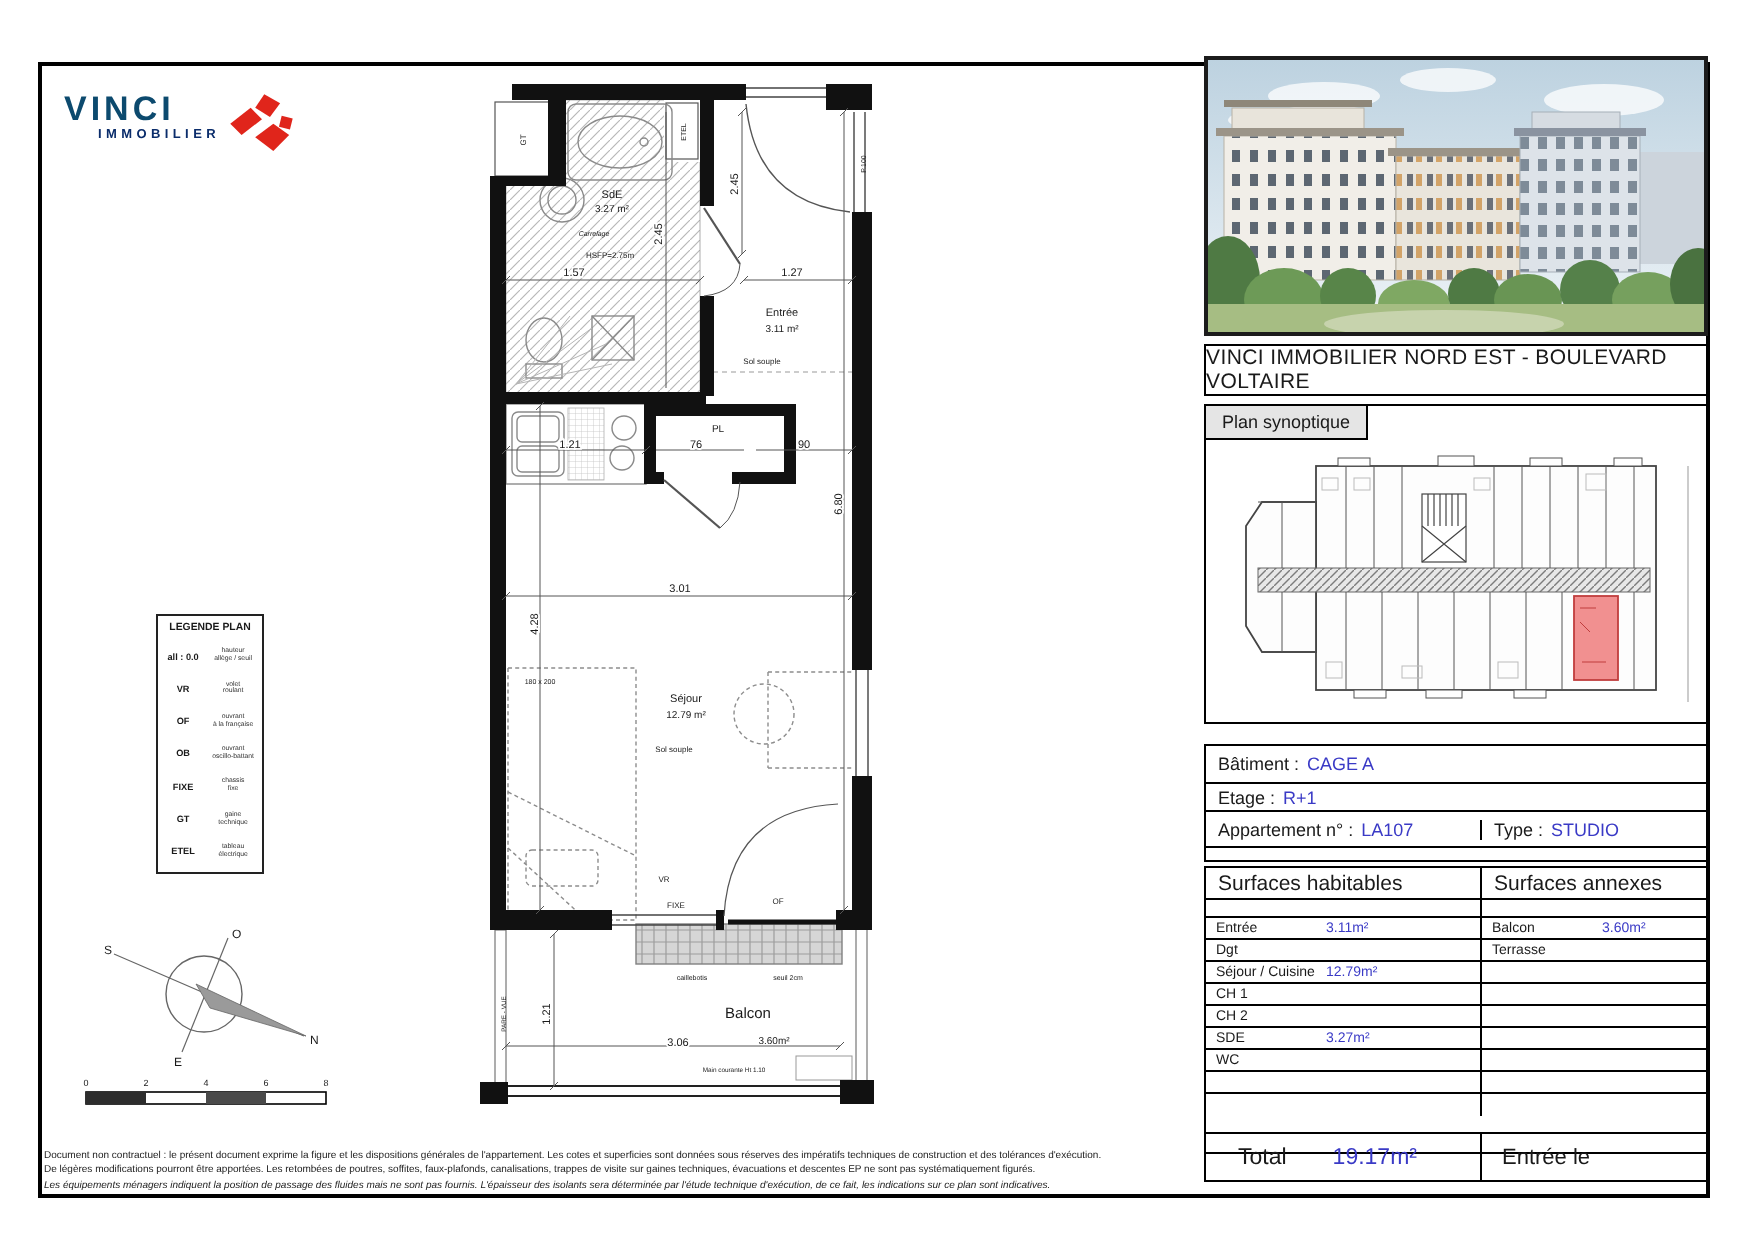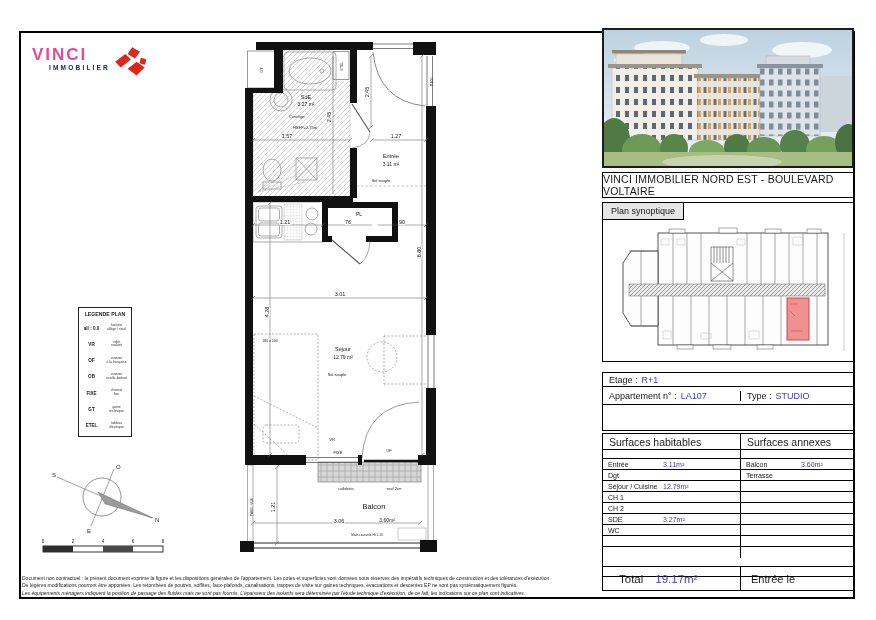--- a/index.html
+++ b/index.html
@@ -2,21 +2,21 @@
 <html><head>
 <meta charset="utf-8">
 <style>
   html,body{margin:0;padding:0;}
   body{width:876px;height:620px;position:relative;background:#fff;overflow:hidden;
        font-family:"Liberation Sans",sans-serif;color:#1a1a1a;}
   .abs{position:absolute;}
   .frame{left:19px;top:31px;width:836px;height:568px;border:2px solid #000;box-sizing:border-box;}
   
   .logo{left:32px;top:46px;width:110px;height:44px;}
-  .logo .brand{font-size:17px;font-weight:800;letter-spacing:2px;color:#ec4899;line-height:18px;}
+  .logo .brand{font-size:17px;font-weight:800;letter-spacing:2px;color:#0c4a6e;line-height:18px;}
   .logo .division{font-size:6.5px;font-weight:700;letter-spacing:2.2px;color:#0b2d6b;text-align:right;width:78px;}
   .logo svg{position:absolute;left:82px;top:0px;}
   
   .legend{left:78px;top:307px;width:54px;height:130px;border:1px solid #222;box-sizing:border-box;
           display:flex;flex-direction:column;padding:3px 1px 2px 1px;}
   .legend .lt{font-size:5.2px;font-weight:bold;text-align:center;margin-bottom:3px;}
   .lrow{flex:1;display:flex;align-items:center;}
   .lcode{width:24px;text-align:center;font-size:4.6px;font-weight:bold;}
   .ldesc{width:28px;font-size:3.4px;line-height:1.15;white-space:pre-line;text-align:center;color:#333;}
   
@@ -39,21 +39,21 @@
   .surf > div{border-bottom:1px solid #000;overflow:hidden;}
   .surf > div.colr{border-left:1px solid #000;}
   .sh{font-size:10.5px;line-height:16px;padding-left:6px;}
   .sc{font-size:7px;line-height:11px;}
   .sl{display:inline-block;margin-left:5px;width:55px;}
   .sv{color:#3a3ac6;}
   .surf > div:nth-last-child(-n+2){border-bottom:none;}
   
   .total{left:602px;top:566px;width:252px;height:25px;border:1px solid #000;box-sizing:border-box;
          display:grid;grid-template-columns:137px 114px;}
-  .total .tl{display:flex;align-items:center;font-size:11.5px;}
+  .total .tl{display:flex;align-items:center;font-size:11.5px;gap:11px;}
   .total .tl .lab{margin-left:16px;}
   .total .tl .val{margin-left:12px;color:#3a3ac6;}
   .total .tr{border-left:1px solid #000;display:flex;align-items:center;font-size:11px;padding-left:10px;}
   
   .disc{left:22px;top:575px;width:532px;font-size:5px;line-height:1.45;color:#222;}
   .disc .it{font-style:italic;}
   
   svg{font-family:"Liberation Sans",sans-serif;}
   svg text{fill:#1a1a1a;}
   .dim{font-size:5.5px;text-anchor:middle;paint-order:stroke;stroke:#fff;stroke-width:1.8px;}
@@ -410,20 +410,24 @@
     </g>
     <g>
       <rect x="786" y="297" width="22" height="42" fill="#f19090" stroke="#c03d3d" stroke-width="0.9"></rect>
       <path d="M789,303 L797,303 M789,310 L794,315 M790,330 H802" stroke="#c03d3d" stroke-width="0.5" fill="none"></path>
     </g>
     <path d="M843,232 V350" stroke="#999" stroke-width="0.5"></path>
   </svg>
 </div>
 
 <div class="abs info">
+  <div class="irow ir1">
+    <span class="il">Bâtiment :</span>
+    <span class="iv">CAGE A</span>
+  </div>
   <div class="irow ir2">
     <span class="il">Etage :</span>
     <span class="iv">R+1</span>
   </div>
   <div class="irow ir3">
     <div>
       <span class="il">Appartement n° :</span>
       <span class="iv">LA107</span>
     </div>
     <div class="cell2">

